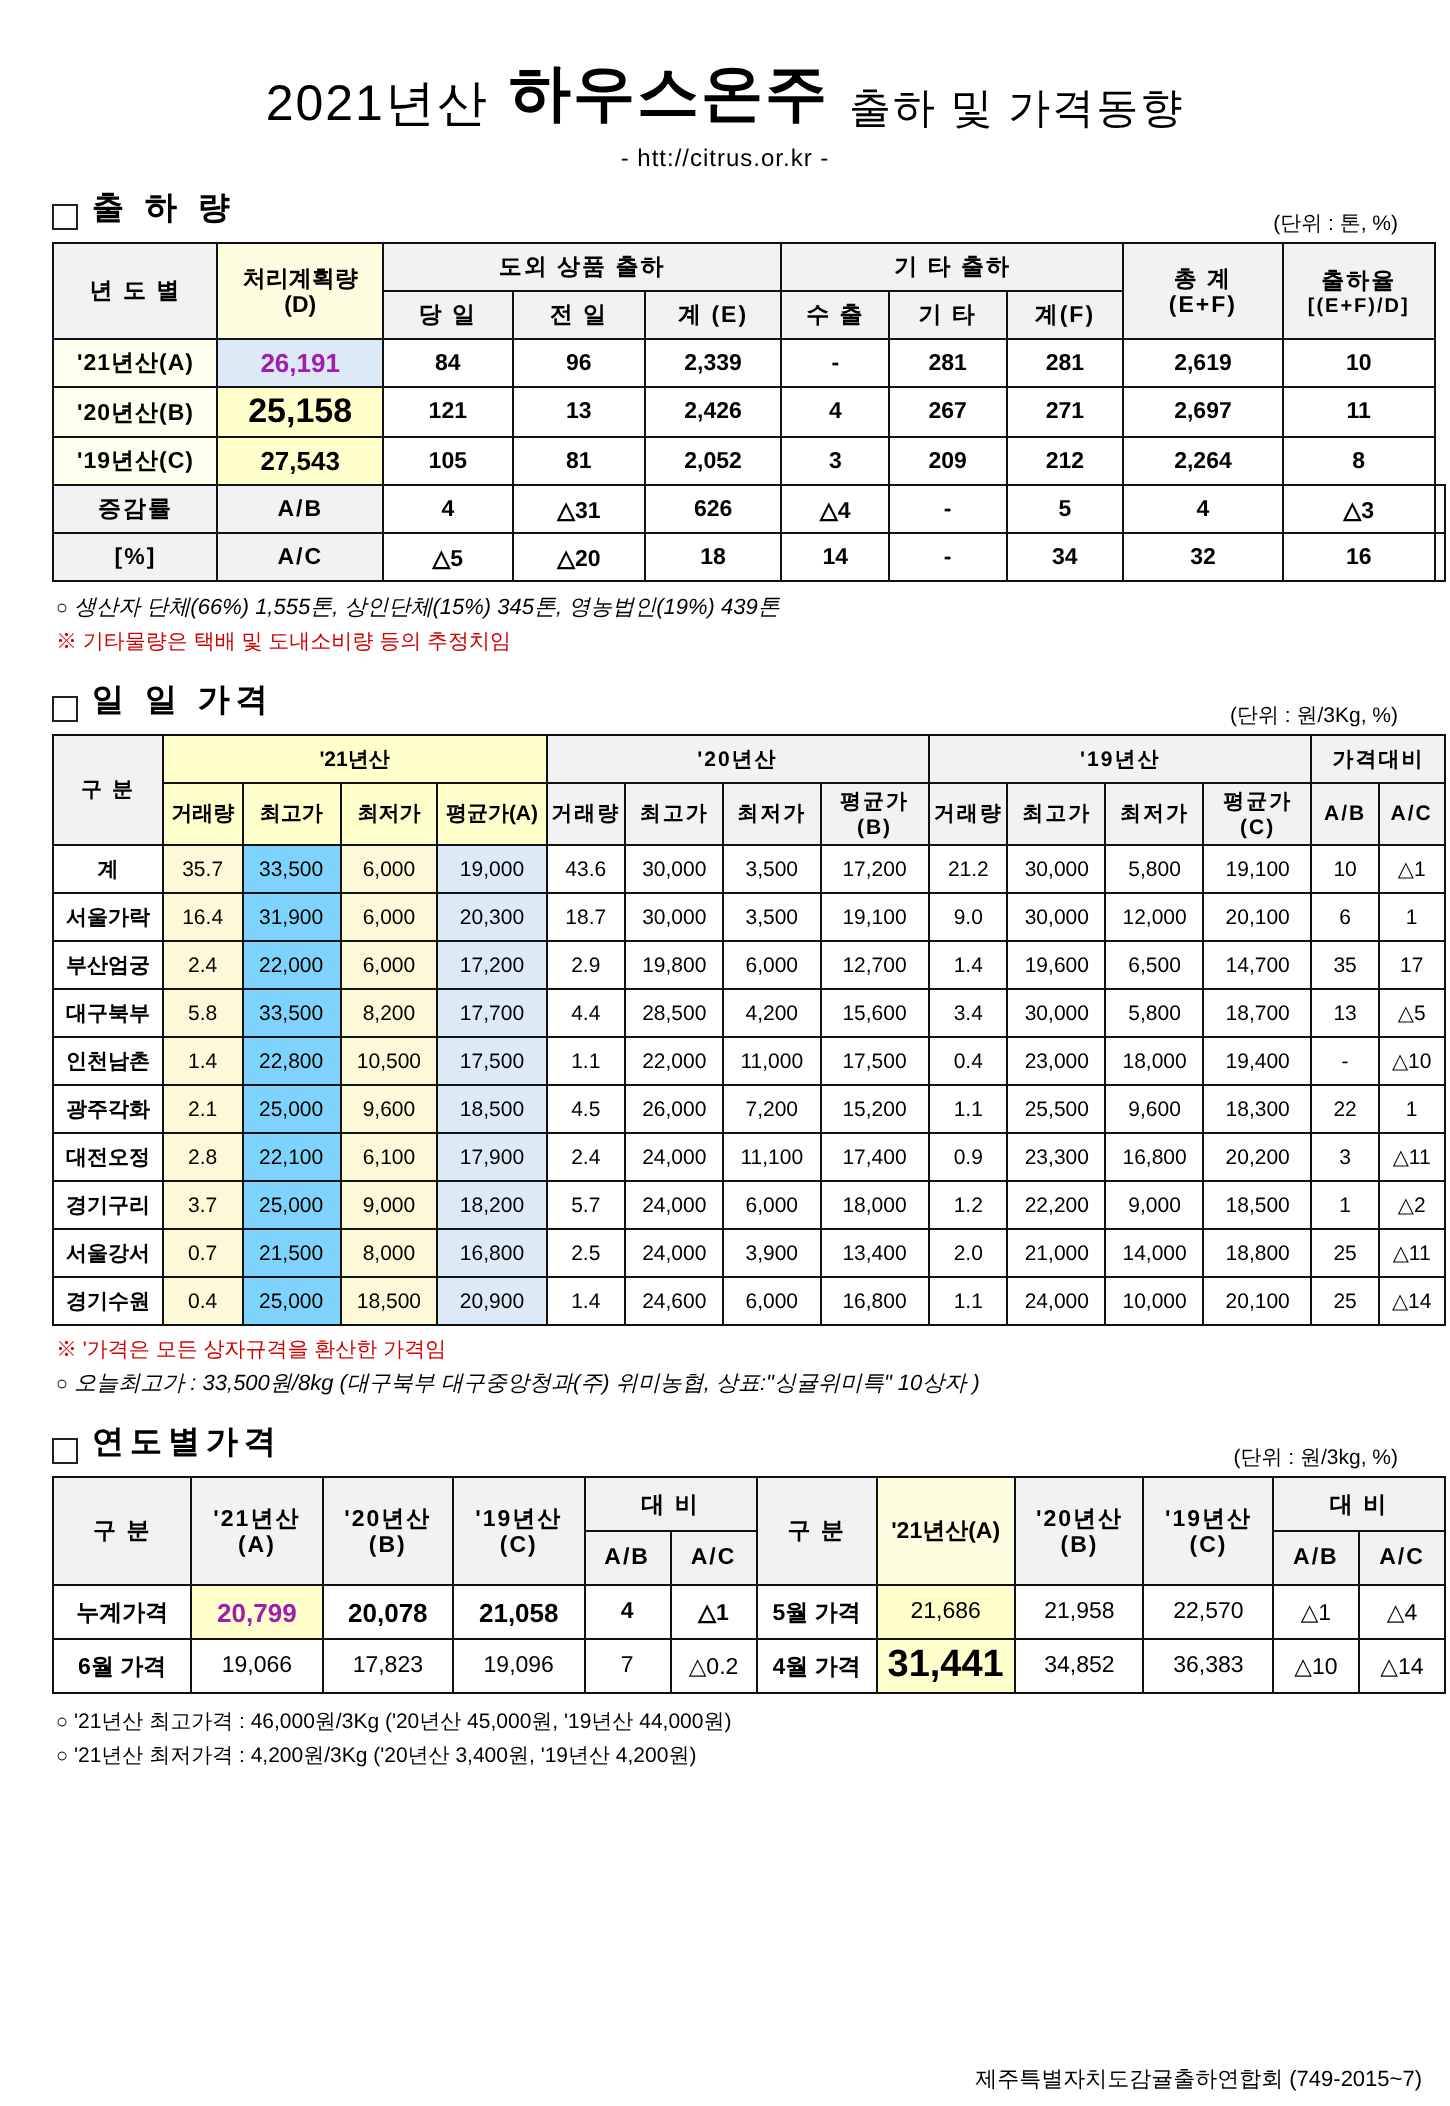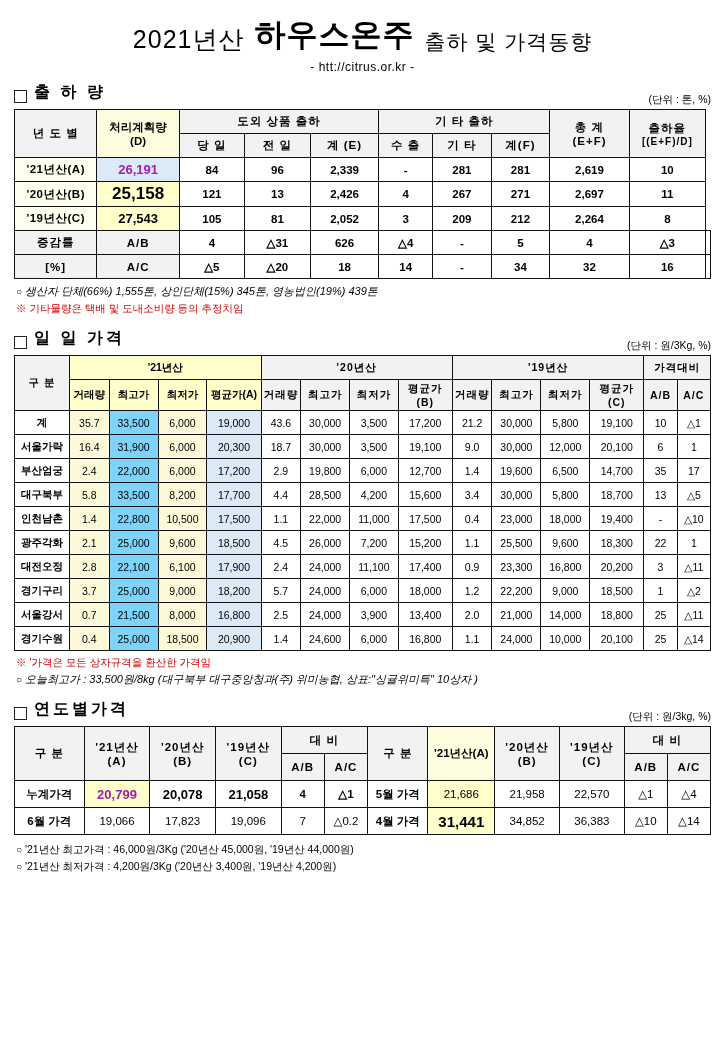--- a/index.html
+++ b/index.html
@@ -5,21 +5,21 @@
   html, body { margin:0; padding:0; }
   body {
     width:725px; height:1053px;
     background:#ffffff;
     font-family:"Liberation Sans", sans-serif;
     color:#000;
     font-size:11px;
     position:relative;
     overflow:hidden;
   }
-  .page { position:relative; width:725px; height:1053px; padding:0; box-sizing:border-box; }
+  .page { position:relative; width:725px; height:1053px; padding:12px; box-sizing:border-box; }
 
   
   .header { text-align:center; padding-top:14px; }
   .title-line { display:flex; align-items:flex-end; justify-content:center; gap:10px; }
   .t-year { font-size:25px; letter-spacing:1px; font-weight:400; }
   .t-main { font-size:31px; font-weight:bold; letter-spacing:1px; }
   .t-sub  { font-size:21px; letter-spacing:1px; }
   .t-url  { font-size:12px; margin-top:4px; letter-spacing:0.5px; }
   .t-date { text-align:right; font-size:12px; margin-top:6px; padding-right:14px; }
 
@@ -436,33 +436,34 @@
       <td>△4</td>
     </tr>
     <tr>
       <td class="lbl">6월 가격</td>
       <td>19,066</td>
       <td>17,823</td>
       <td>19,096</td>
       <td>7</td>
       <td>△0.2</td>
       <td class="lbl">4월 가격</td>
-      <td class="num yellow-bg" style="font-size:15px">31,441</td>
+      <td class="num yellow-bg" style="font-size:19px">31,441</td>
       <td>34,852</td>
       <td>36,383</td>
       <td>△10</td>
       <td>△14</td>
     </tr>
   </tbody>
     </table>
 
   <div class="footnotes">
     <div>
       <span class="circ">○</span>
       <span>'21년산 최고가격 : 46,000원/3Kg ('20년산 45,000원, '19년산 44,000원)</span>
     </div>
     <div>
       <span class="circ">○</span>
       <span>'21년산 최저가격 : 4,200원/3Kg ('20년산  3,400원, '19년산 4,200원)</span>
     </div>
   </div>
 
+  <div class="footer-right">제주특별자치도감귤출하연합회 (749-2015~7)</div>
 </div>
 
 </body></html>

